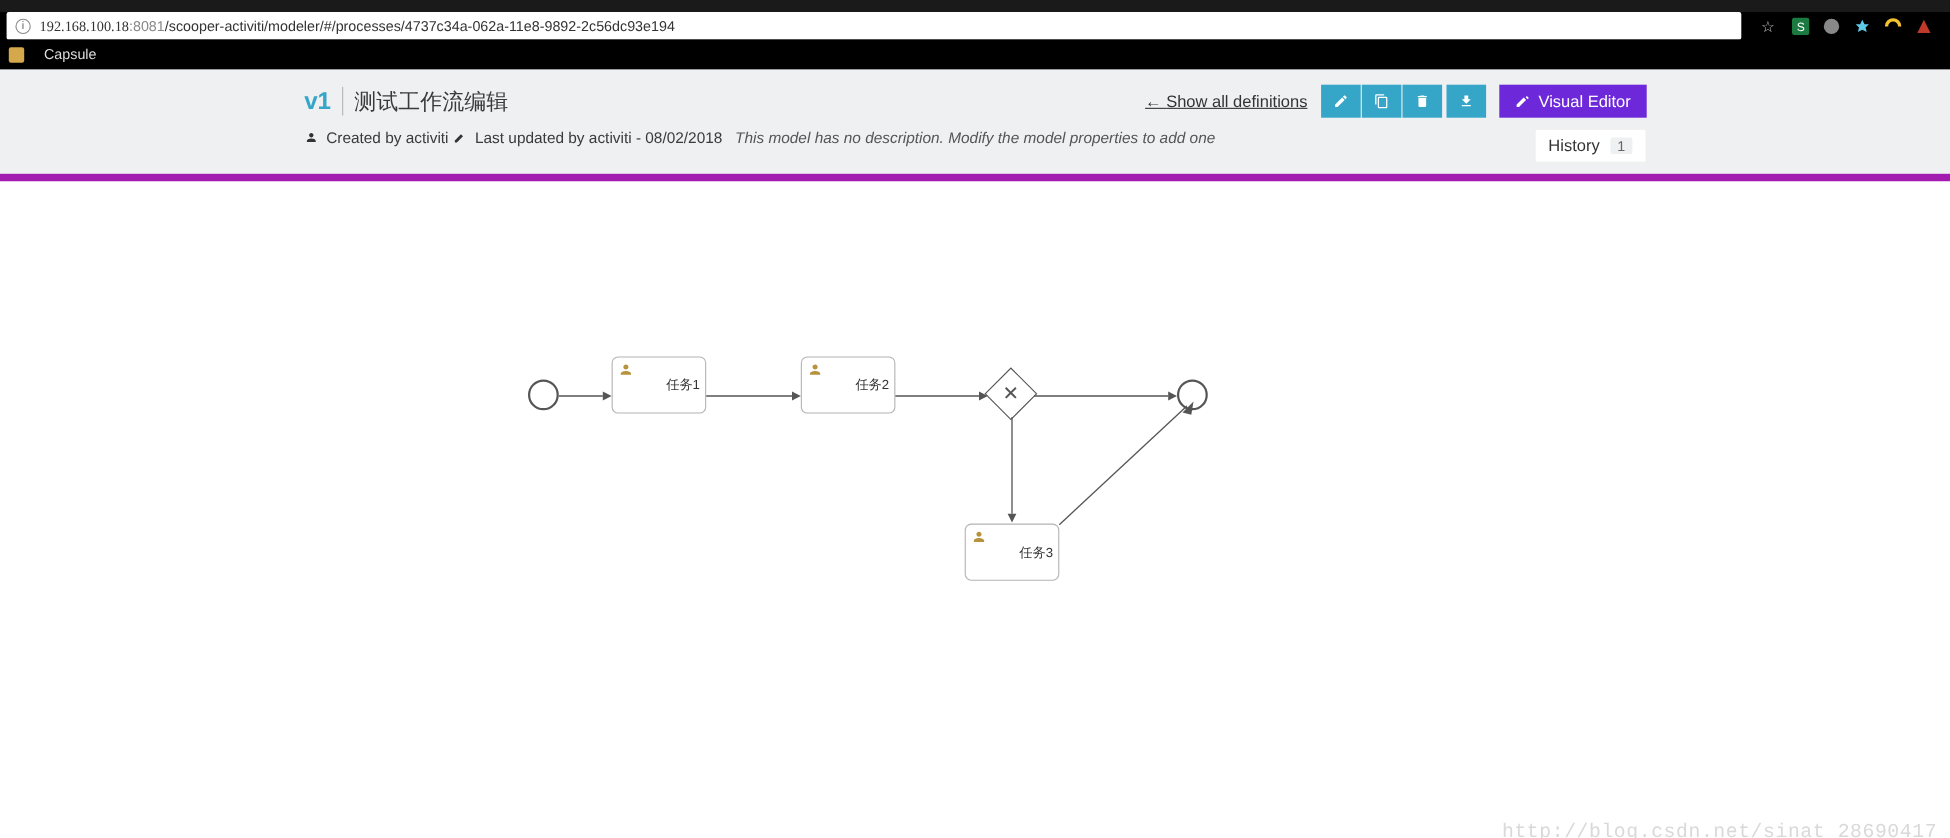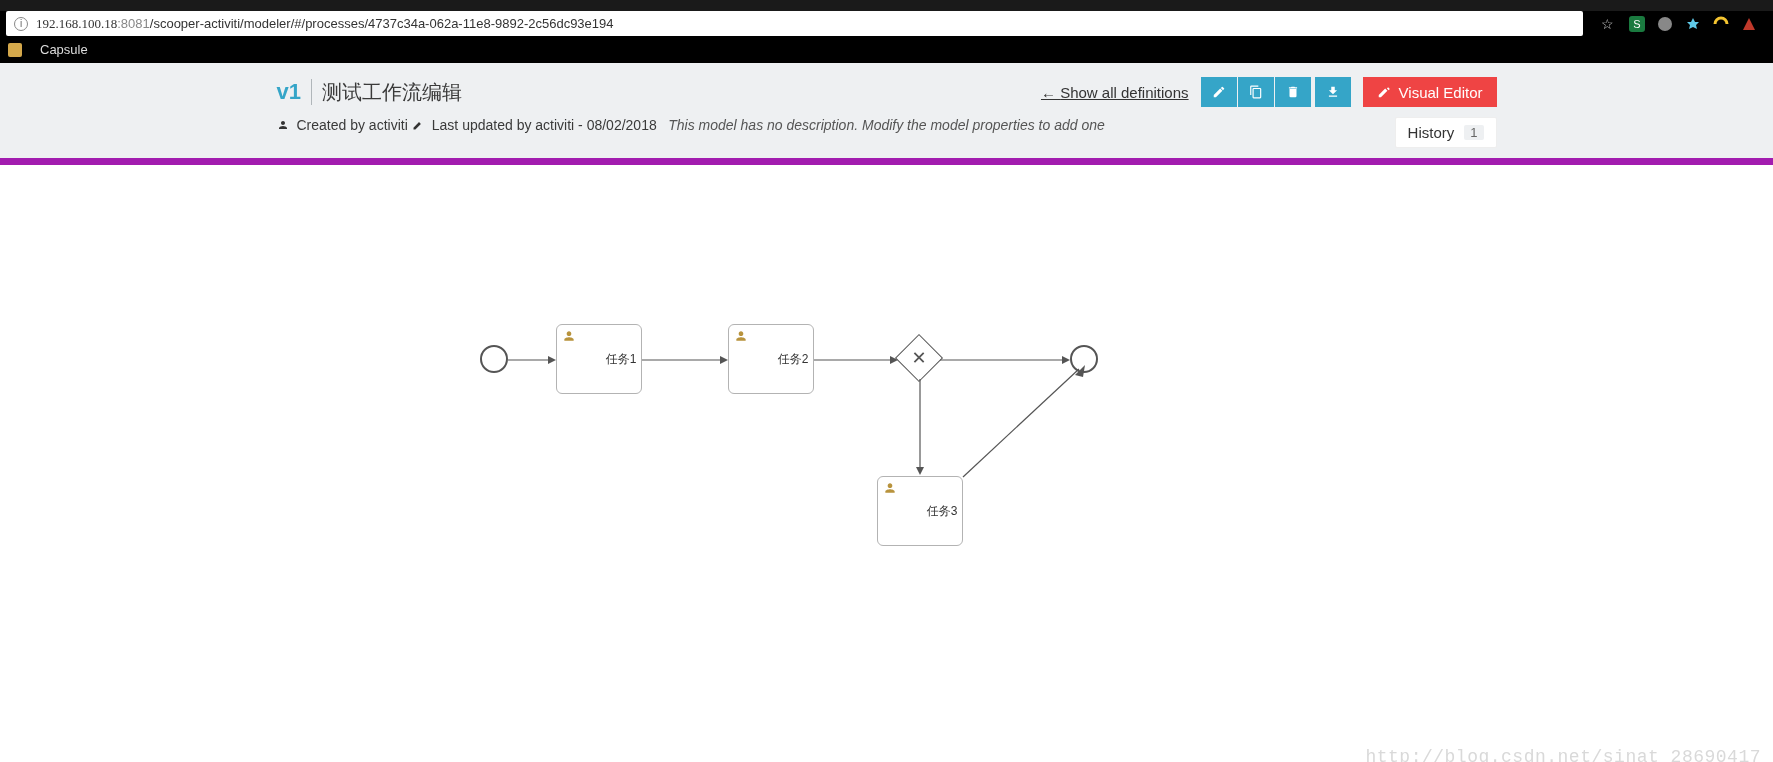--- a/index.html
+++ b/index.html
@@ -27,36 +27,36 @@
     .title-left { display: flex; align-items: baseline; gap: 10px; }
     .version { color: #35a5c8; font-size: 22px; font-weight: 600; border-right: 1px solid #b0b6ba; padding-right: 10px; }
     .process-title { font-size: 20px; color: #3a3a3a; }
     
     .title-right { display: flex; align-items: center; gap: 12px; }
     .show-all-link { color: #333; text-decoration: underline; font-size: 15px; cursor: pointer; }
     .show-all-link::before { content: "← "; }
     .btn-group { display: flex; gap: 1px; }
     .tool-btn { background: #35a5c8; color: #fff; border: 0; height: 30px; width: 36px; display: inline-flex; align-items: center; justify-content: center; cursor: pointer; }
     .tool-btn svg { fill: #fff; }
-    .visual-editor-btn { background: #ef4444; color: #fff; border: 0; height: 30px; padding: 0 14px; display: inline-flex; align-items: center; gap: 8px; cursor: pointer; font-size: 15px; }
+    .visual-editor-btn { background: #6d28d9; color: #fff; border: 0; height: 30px; padding: 0 14px; display: inline-flex; align-items: center; gap: 8px; cursor: pointer; font-size: 15px; }
     
     .meta-row { display: flex; justify-content: space-between; align-items: flex-start; margin-top: 10px; }
     .meta-left { display: flex; flex-direction: row; gap: 4px; font-size: 14px; color: #3a3a3a; }
     .meta-left .meta-line { display: flex; align-items: center; gap: 8px; }
     .meta-center { font-size: 14px; color: #555; position: absolute; left: 50%; transform: translateX(-50%); font-style: italic; }
     .meta-right { }
     .history-btn { background: #fff; border: 1px solid #eee; padding: 6px 12px; display: inline-flex; align-items: center; gap: 10px; font-size: 15px; color: #333; cursor: pointer; border-radius: 2px; }
     .history-badge { background: #eef0f2; color: #666; padding: 0 6px; border-radius: 2px; font-size: 13px; }
     
     .canvas-area { position: relative; height: 610px; background: #fff; }
     .diagram { position: absolute; left: 480px; top: 170px; }
     
     .bpmn-start { position: absolute; width: 28px; height: 28px; border: 2px solid #555; border-radius: 50%; background: #fff; }
     .bpmn-end { position: absolute; width: 28px; height: 28px; border: 2px solid #555; border-radius: 50%; background: #fff; }
-    .bpmn-task { position: absolute; width: 86px; height: 70px; border: 1px solid #b3b3b3; border-radius: 6px; background: #fff; display: flex; align-items: center; justify-content: center; font-size: 12px; color: #333; padding-left: 44px; }
+    .bpmn-task { position: absolute; width: 86px; height: 52px; border: 1px solid #b3b3b3; border-radius: 6px; background: #fff; display: flex; align-items: center; justify-content: center; font-size: 12px; color: #333; padding-left: 44px; }
     .bpmn-task .user-icon { position: absolute; top: 4px; left: 5px; }
     .bpmn-gateway { position: absolute; width: 34px; height: 34px; transform: rotate(45deg); border: 1.5px solid #555; background: #fff; }
     .bpmn-gateway .x { position: absolute; inset: 0; display: flex; align-items: center; justify-content: center; transform: rotate(-45deg); font-size: 18px; color: #555; font-weight: 300; }
     
     .user-silhouette { width: 14px; height: 14px; }
     .user-silhouette svg { display: block; }
     
     .watermark { position: absolute; bottom: 8px; right: 12px; color: #d9d9d9; font-family: "Courier New", monospace; font-size: 18px; letter-spacing: 0.5px; }
     
     svg.seq { position: absolute; overflow: visible; pointer-events: none; }

